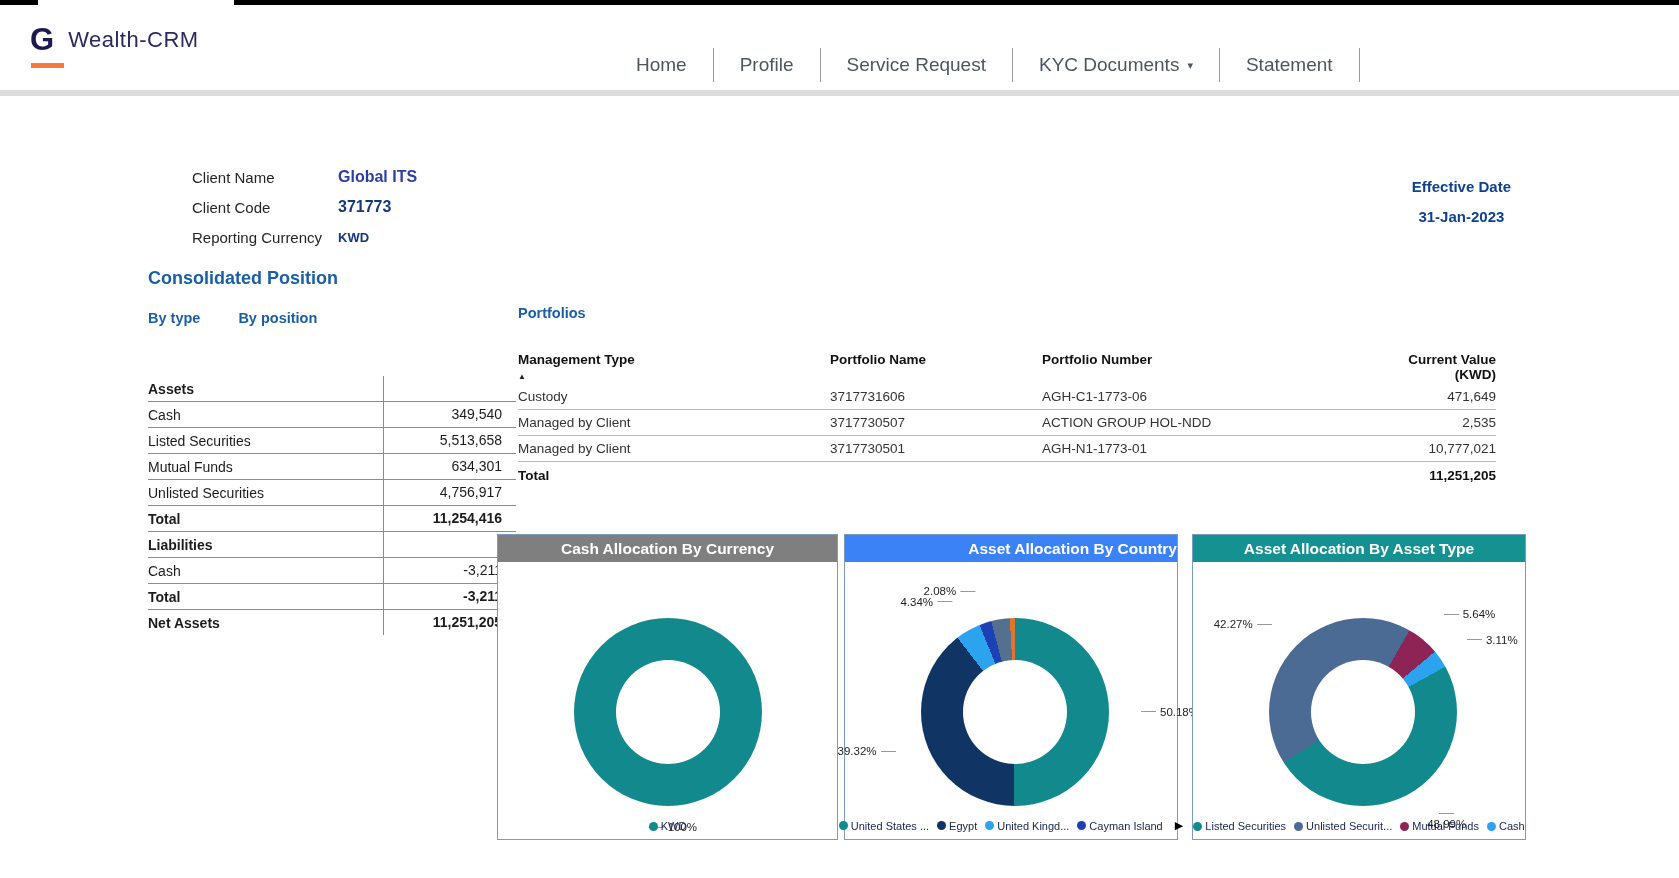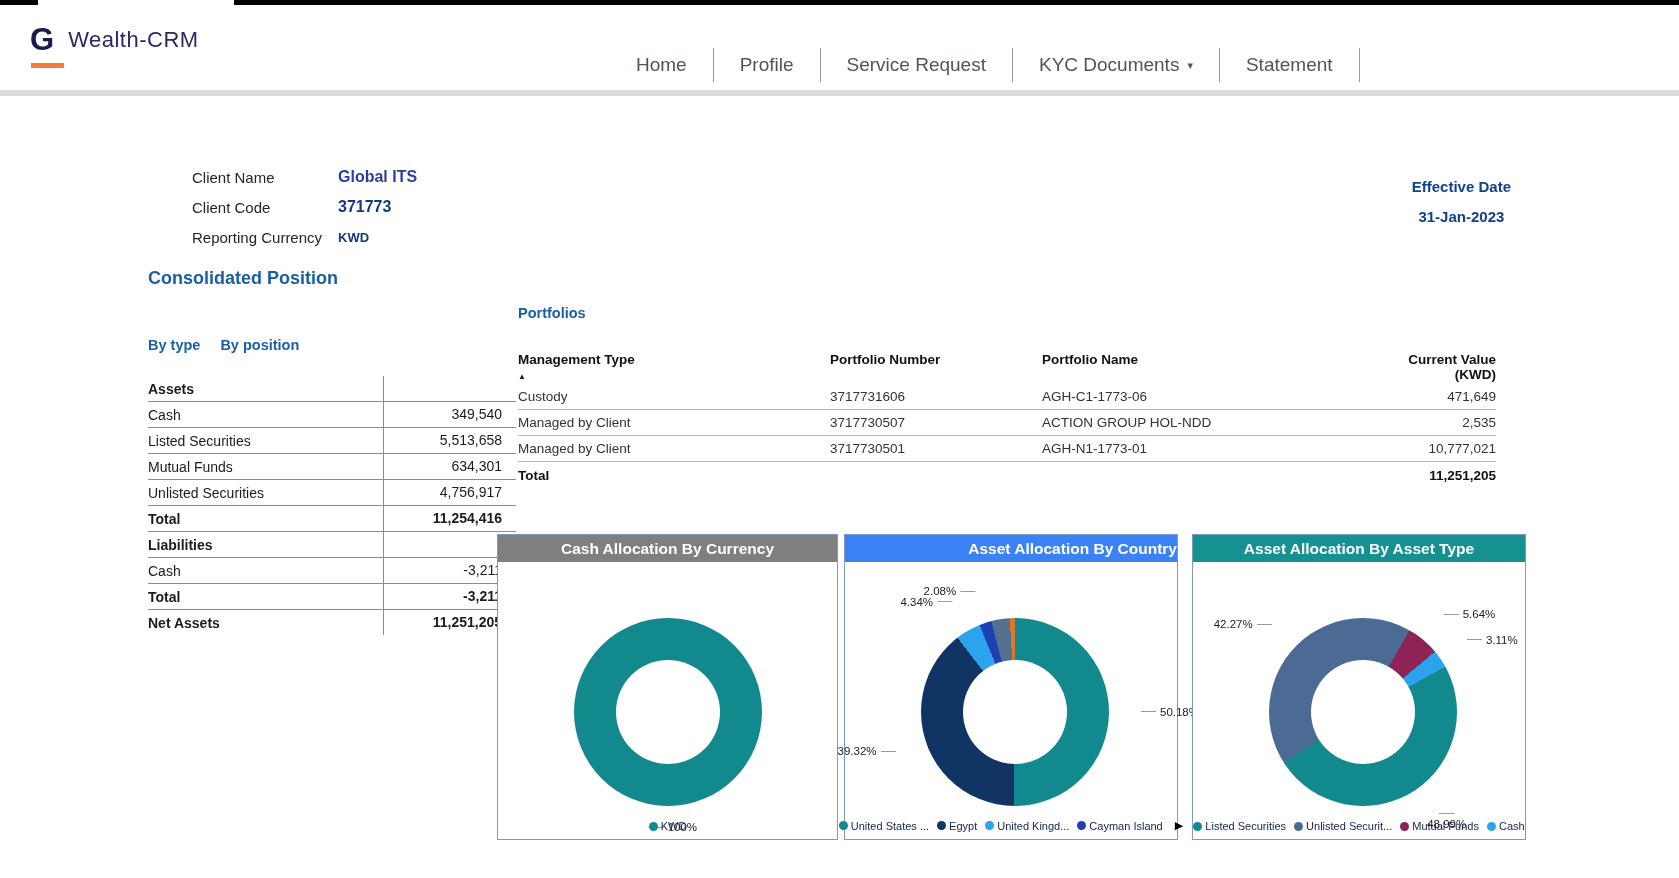--- a/index.html
+++ b/index.html
@@ -27,21 +27,21 @@
   .client-row{display:flex;height:30px;align-items:center;}
   .client-label{width:146px;font-size:15px;color:#252525;}
   .client-value{font-size:16px;font-weight:bold;color:#14387f;}
   .client-value.name{color:#2c3e9f;}
   .client-value.kwd{font-size:13px;}
 
   .effective{position:absolute;right:168px;top:172px;text-align:center;}
   .effective div{font-size:15px;font-weight:bold;color:#0f418f;line-height:30px;}
 
   .section-title{position:absolute;left:148px;top:268px;font-size:18px;font-weight:bold;color:#1a5fa4;}
-  .tabs{position:absolute;left:148px;top:310px;display:flex;gap:20px;margin-top:27px;}
+  .tabs{position:absolute;left:148px;top:310px;display:flex;gap:38px;}
   .tab{font-size:14.5px;font-weight:bold;color:#1a5fa4;cursor:pointer;}
 
   
   .assets-table{position:absolute;left:148px;top:376px;width:368px;font-size:14px;}
   .a-row{display:flex;height:25px;align-items:center;border-bottom:1px solid #8c8c8c;gap:28px;}
   .a-row:last-child{border-bottom:none;}
   .a-label{width:225px;color:#1c1c1c;}
   .a-value{width:143px;text-align:right;border-left:1px solid #8c8c8c;height:25px;
            line-height:25px;padding-right:14px;box-sizing:border-box;color:#1c1c1c;}
   .a-row.bold .a-label,.a-row.bold .a-value{font-weight:bold;}
@@ -178,22 +178,22 @@
       </div>
     </div>
 
   <div class="portfolios-title">Portfolios</div>
   <div class="pf-table">
     <div class="pf-head">
       <div>
         <span>Management Type</span><br>
         <span class="pf-sort">▲</span>
       </div>
+      <div>Portfolio Name</div>
       <div>Portfolio Number</div>
-      <div>Portfolio Name</div>
       <div class="num">Current Value (KWD)</div>
     </div>
     <div id="pf-rows">
         <div class="pf-row">
           <div>Custody</div>
           <div>3717731606</div>
           <div>AGH-C1-1773-06</div>
           <div class="num">471,649</div>
         </div>
         <div class="pf-row">

